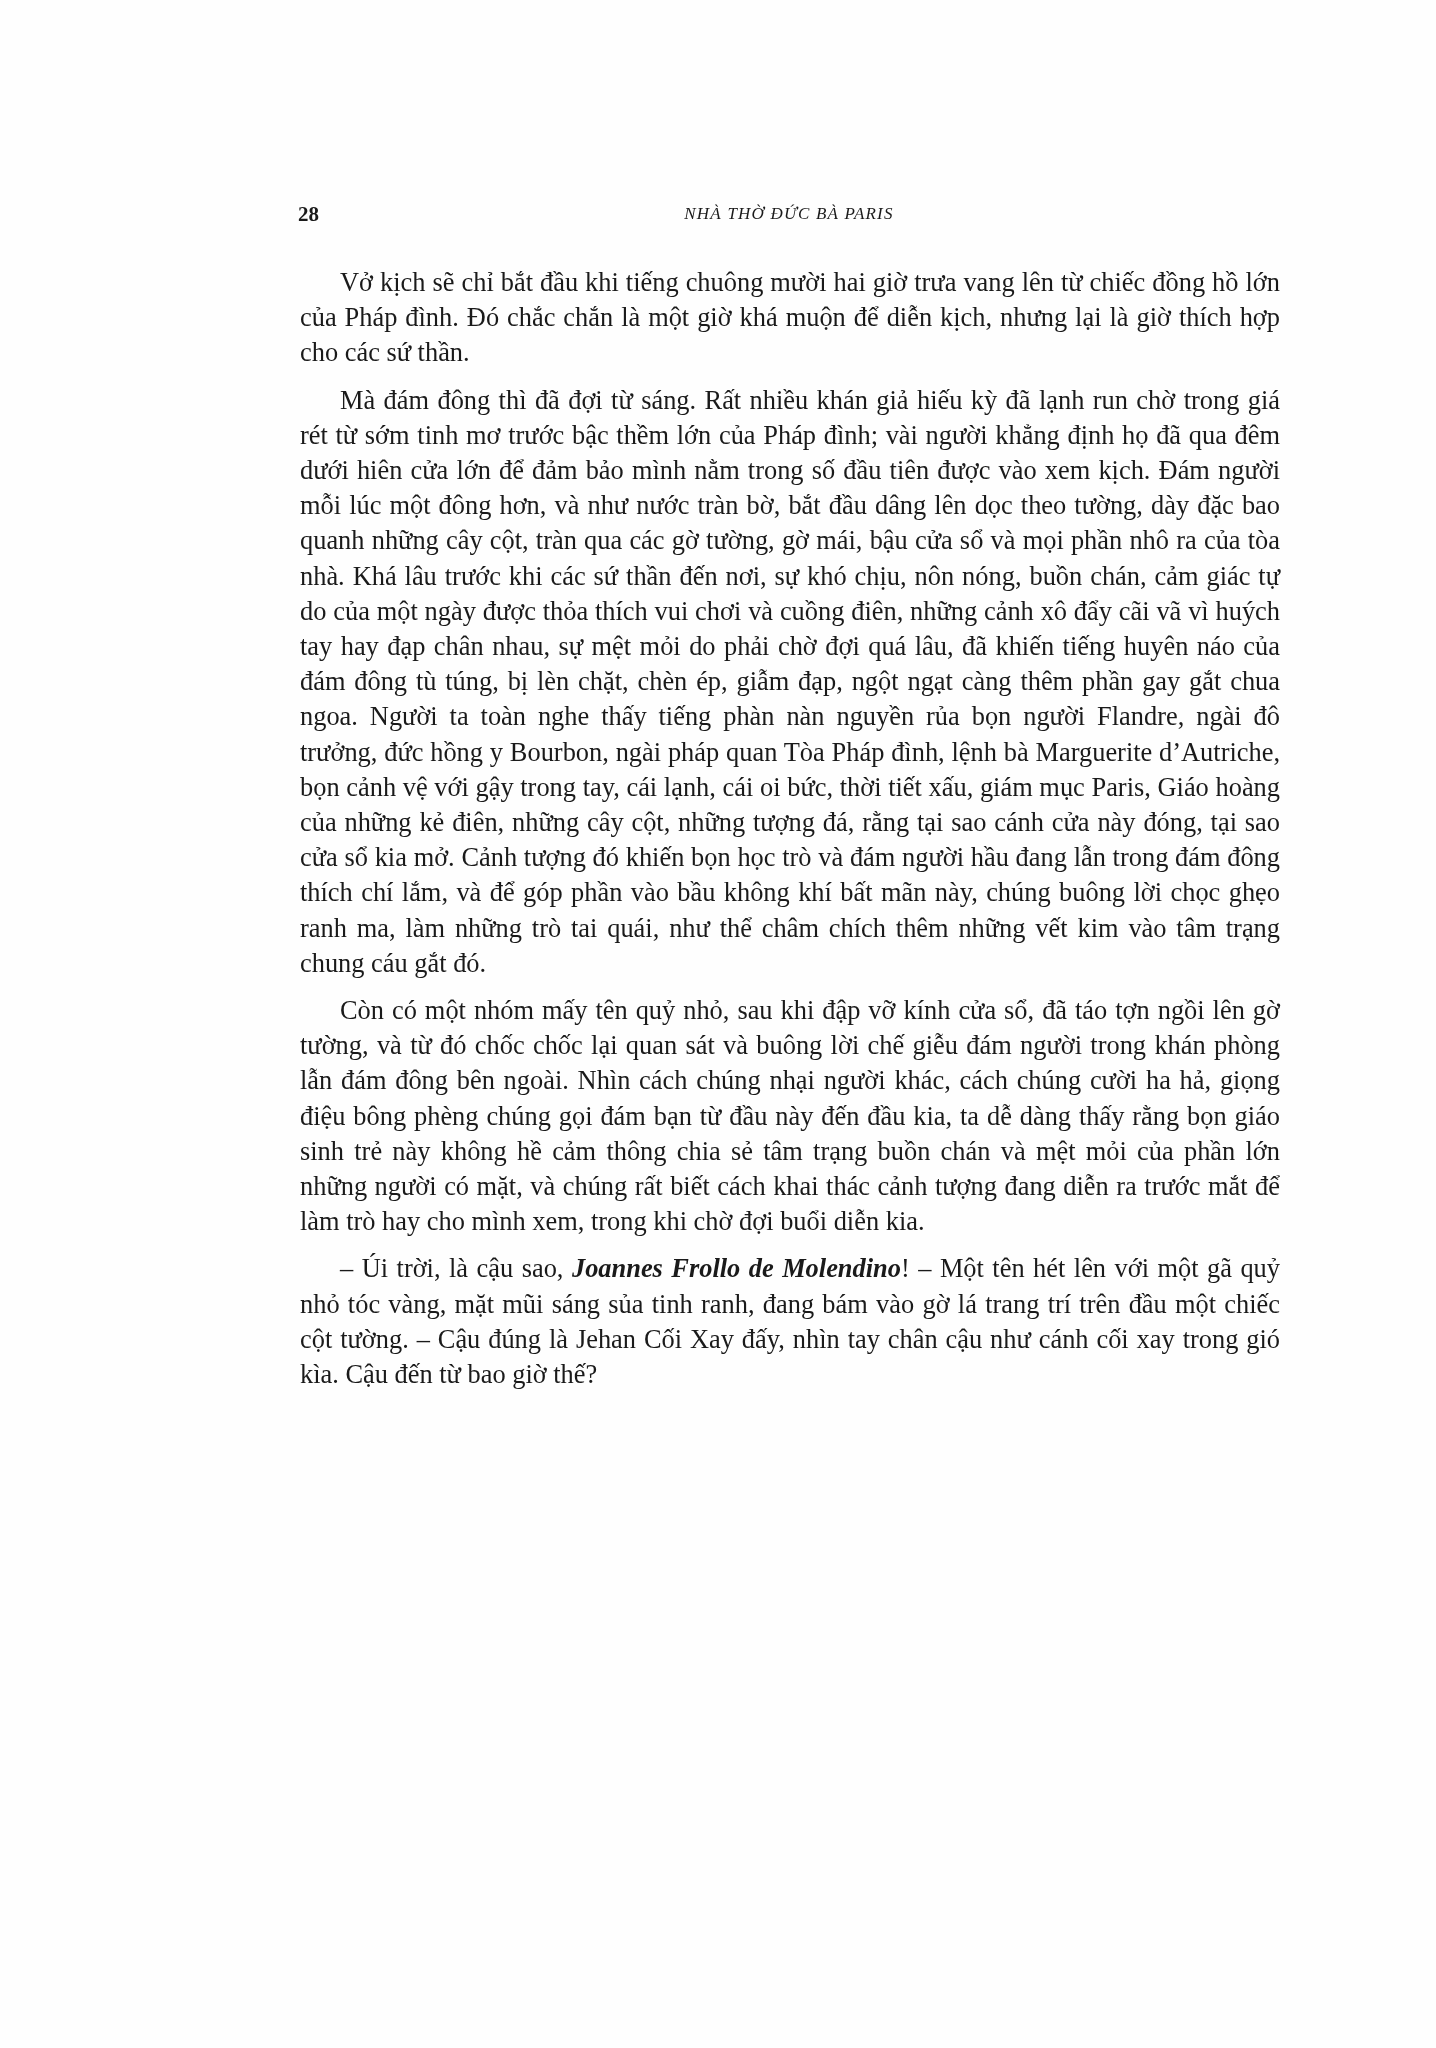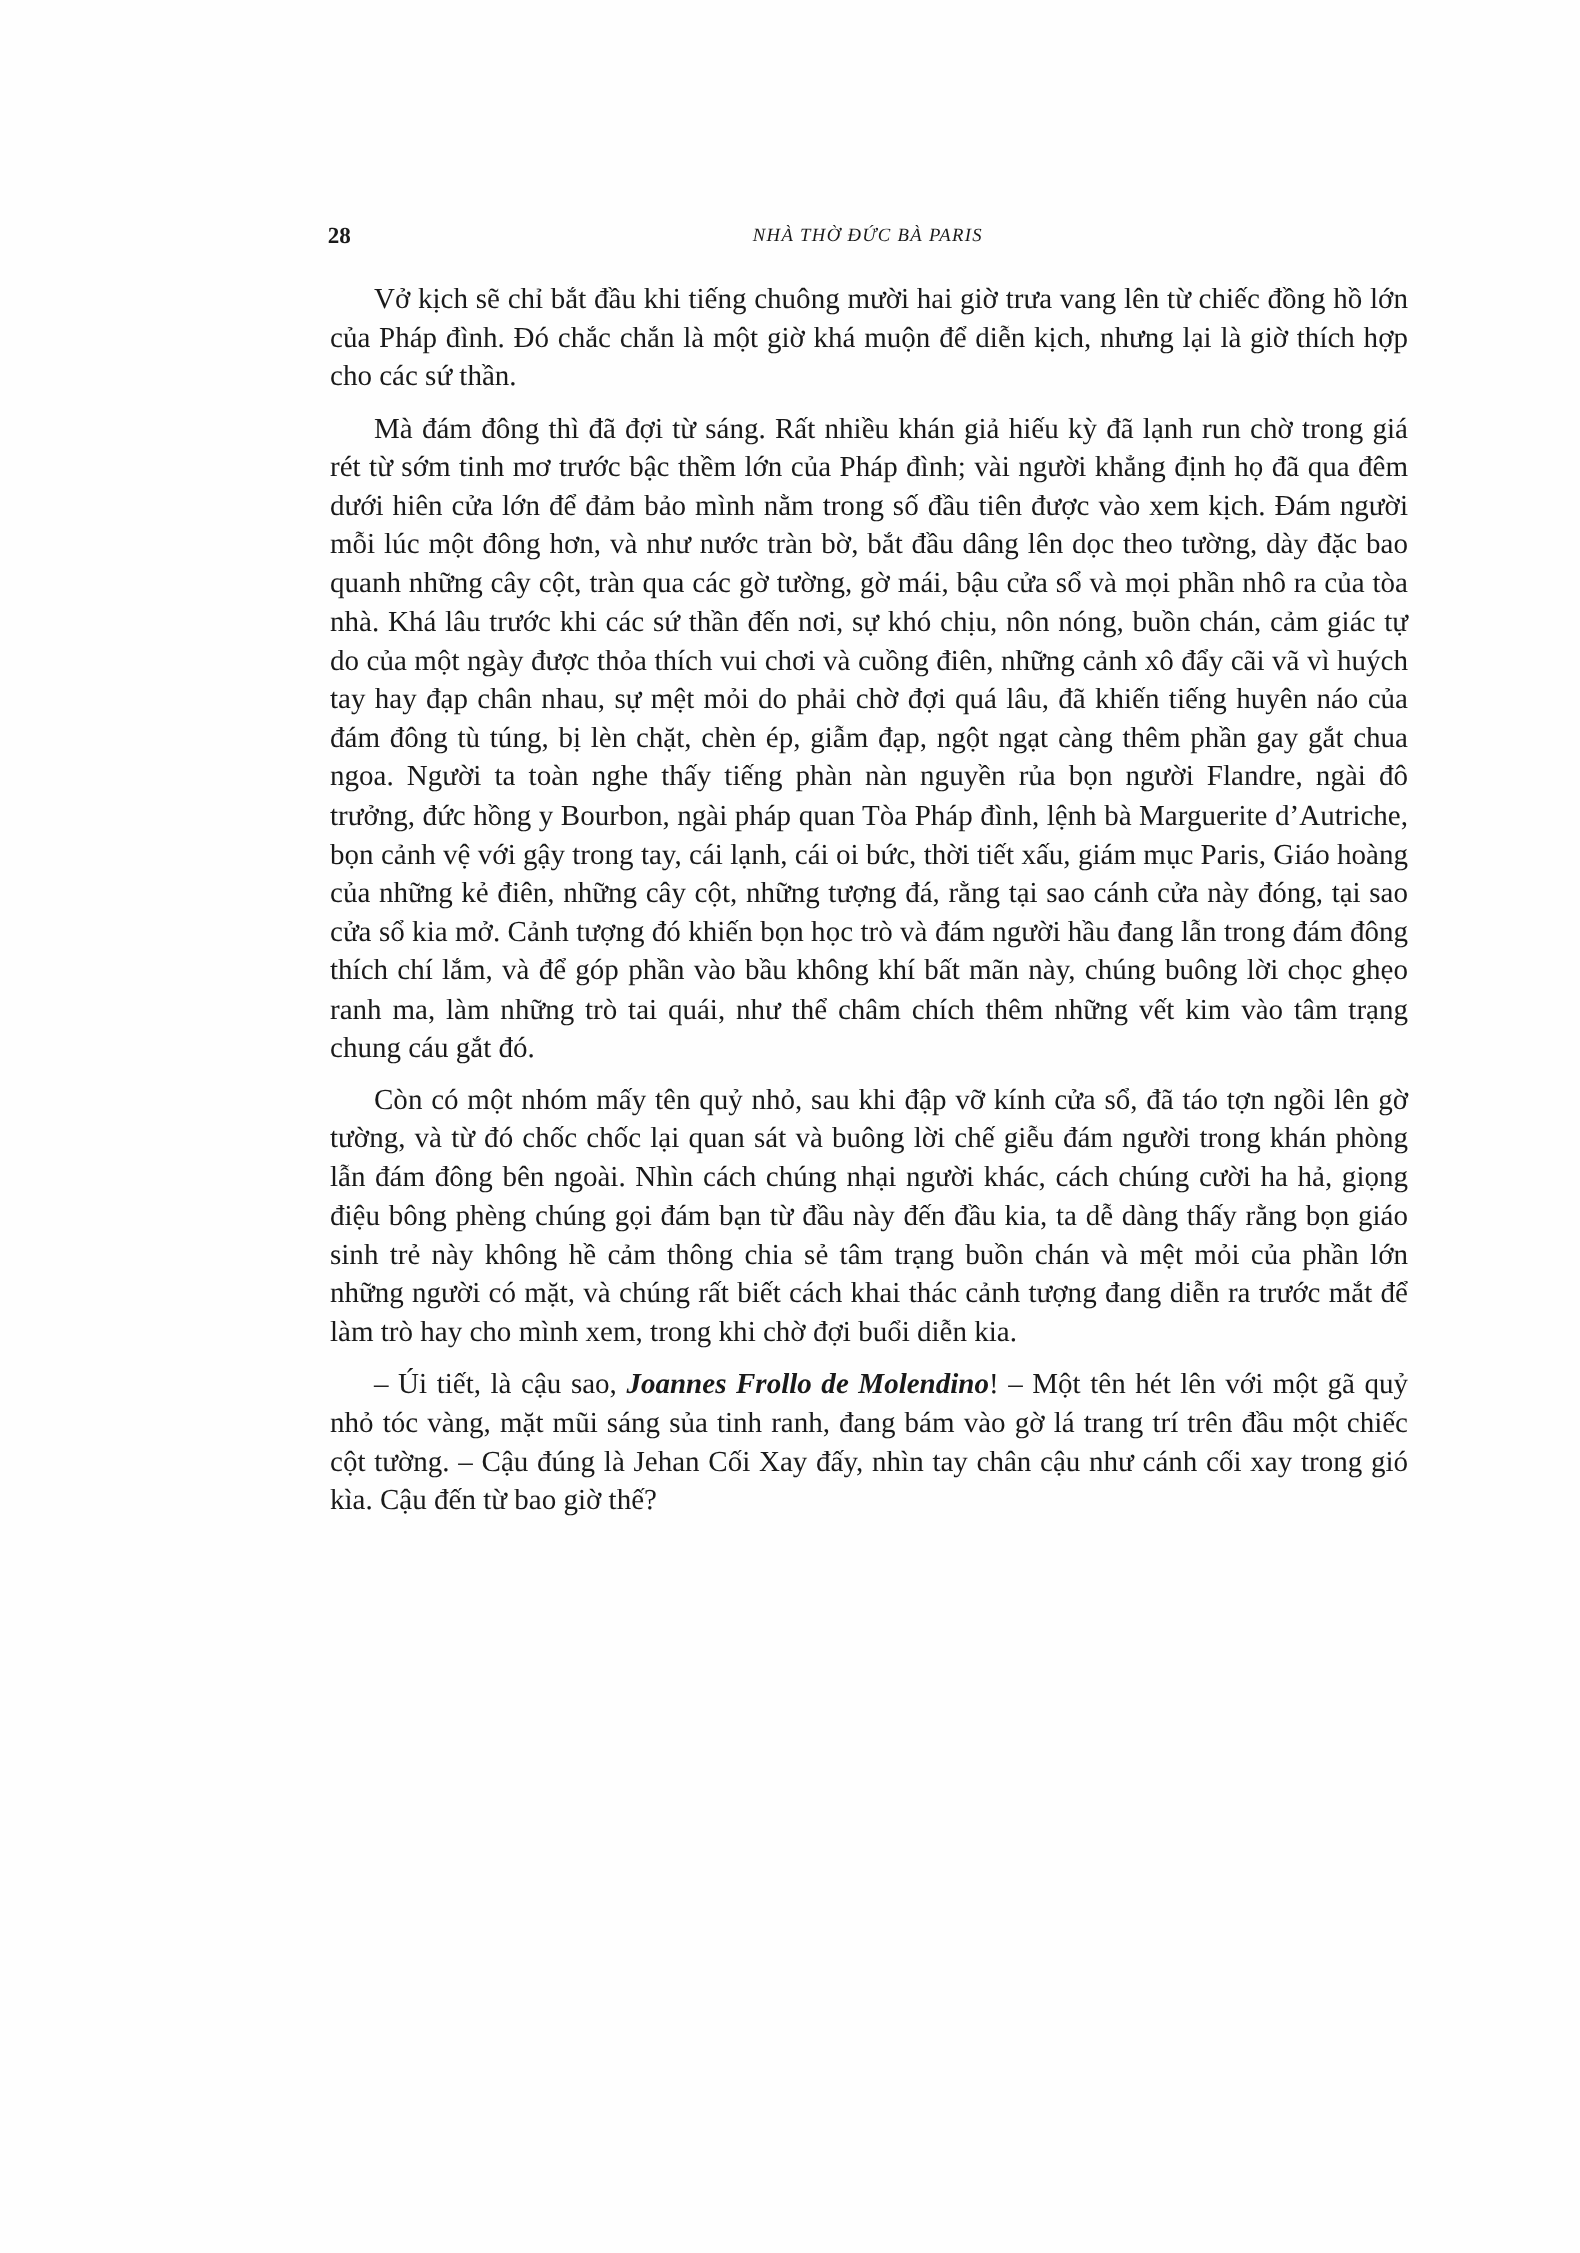--- a/index.html
+++ b/index.html
@@ -42,21 +42,21 @@
       top: 4px;
       text-align: center;
       font-size: 17px;
       letter-spacing: 1.2px;
       text-transform: uppercase;
       font-style: italic;
     }
     .body-text {
       position: absolute;
       left: 300px;
-      top: 254px;
+      top: 265px;
       width: 980px;
       font-size: 26.4px;
       line-height: 35.2px;
       text-align: justify;
     }
     .body-text p {
       margin: 0 0 12px 0;
       text-indent: 40px;
       hyphens: none;
     }
@@ -72,16 +72,16 @@
 
   <div class="running-head">
     <span class="page-number">28</span>
     <div class="running-title">NHÀ THỜ ĐỨC BÀ PARIS</div>
   </div>
 
   <div class="body-text">
     <p>Vở kịch sẽ chỉ bắt đầu khi tiếng chuông mười hai giờ trưa vang lên từ chiếc đồng hồ lớn của Pháp đình. Đó chắc chắn là một giờ khá muộn để diễn kịch, nhưng lại là giờ thích hợp cho các sứ thần.</p>
     <p>Mà đám đông thì đã đợi từ sáng. Rất nhiều khán giả hiếu kỳ đã lạnh run chờ trong giá rét từ sớm tinh mơ trước bậc thềm lớn của Pháp đình; vài người khẳng định họ đã qua đêm dưới hiên cửa lớn để đảm bảo mình nằm trong số đầu tiên được vào xem kịch. Đám người mỗi lúc một đông hơn, và như nước tràn bờ, bắt đầu dâng lên dọc theo tường, dày đặc bao quanh những cây cột, tràn qua các gờ tường, gờ mái, bậu cửa sổ và mọi phần nhô ra của tòa nhà. Khá lâu trước khi các sứ thần đến nơi, sự khó chịu, nôn nóng, buồn chán, cảm giác tự do của một ngày được thỏa thích vui chơi và cuồng điên, những cảnh xô đẩy cãi vã vì huých tay hay đạp chân nhau, sự mệt mỏi do phải chờ đợi quá lâu, đã khiến tiếng huyên náo của đám đông tù túng, bị lèn chặt, chèn ép, giẫm đạp, ngột ngạt càng thêm phần gay gắt chua ngoa. Người ta toàn nghe thấy tiếng phàn nàn nguyền rủa bọn người Flandre, ngài đô trưởng, đức hồng y Bourbon, ngài pháp quan Tòa Pháp đình, lệnh bà Marguerite d’Autriche, bọn cảnh vệ với gậy trong tay, cái lạnh, cái oi bức, thời tiết xấu, giám mục Paris, Giáo hoàng của những kẻ điên, những cây cột, những tượng đá, rằng tại sao cánh cửa này đóng, tại sao cửa sổ kia mở. Cảnh tượng đó khiến bọn học trò và đám người hầu đang lẫn trong đám đông thích chí lắm, và để góp phần vào bầu không khí bất mãn này, chúng buông lời chọc ghẹo ranh ma, làm những trò tai quái, như thể châm chích thêm những vết kim vào tâm trạng chung cáu gắt đó.</p>
     <p>Còn có một nhóm mấy tên quỷ nhỏ, sau khi đập vỡ kính cửa sổ, đã táo tợn ngồi lên gờ tường, và từ đó chốc chốc lại quan sát và buông lời chế giễu đám người trong khán phòng lẫn đám đông bên ngoài. Nhìn cách chúng nhại người khác, cách chúng cười ha hả, giọng điệu bông phèng chúng gọi đám bạn từ đầu này đến đầu kia, ta dễ dàng thấy rằng bọn giáo sinh trẻ này không hề cảm thông chia sẻ tâm trạng buồn chán và mệt mỏi của phần lớn những người có mặt, và chúng rất biết cách khai thác cảnh tượng đang diễn ra trước mắt để làm trò hay cho mình xem, trong khi chờ đợi buổi diễn kia.</p>
-    <p><span>– Úi tiết, là cậu sao, </span><em>Joannes Frollo de Molendino</em><span>! – Một tên hét lên với một gã quỷ nhỏ tóc vàng, mặt mũi sáng sủa tinh ranh, đang bám vào gờ lá trang trí trên đầu một chiếc cột tường. – Cậu đúng là Jehan Cối Xay đấy, nhìn tay chân cậu như cánh cối xay trong gió kìa. Cậu đến từ bao giờ thế?</span></p>
+    <p><span>– Úi trời, là cậu sao, </span><em>Joannes Frollo de Molendino</em><span>! – Một tên hét lên với một gã quỷ nhỏ tóc vàng, mặt mũi sáng sủa tinh ranh, đang bám vào gờ lá trang trí trên đầu một chiếc cột tường. – Cậu đúng là Jehan Cối Xay đấy, nhìn tay chân cậu như cánh cối xay trong gió kìa. Cậu đến từ bao giờ thế?</span></p>
   </div>
 
 </div>
 
 </body></html>

